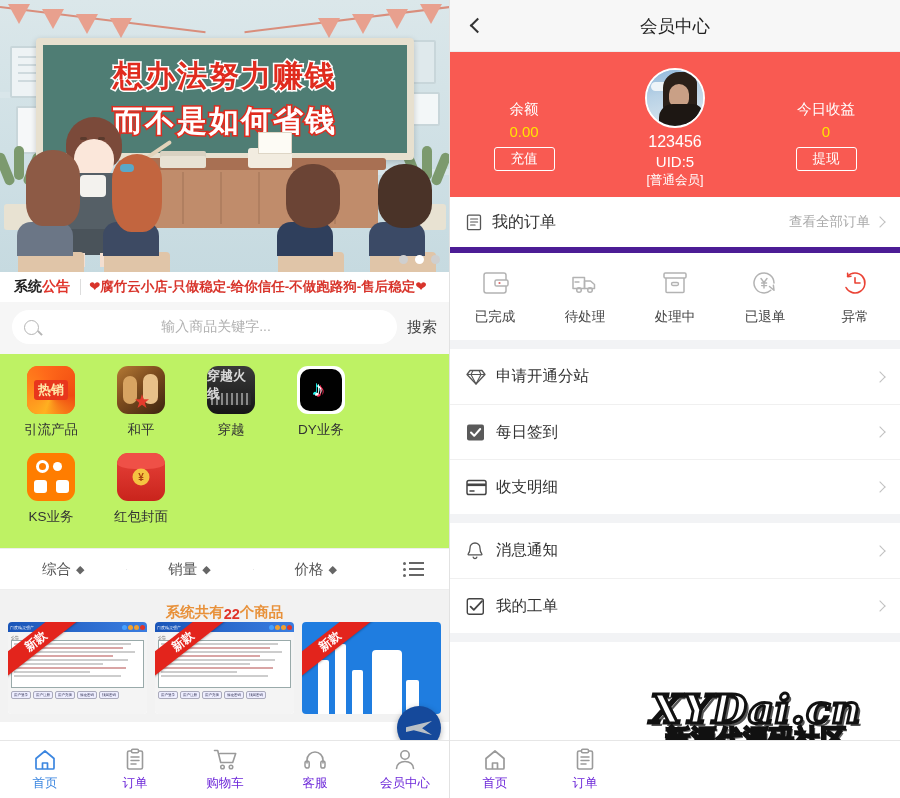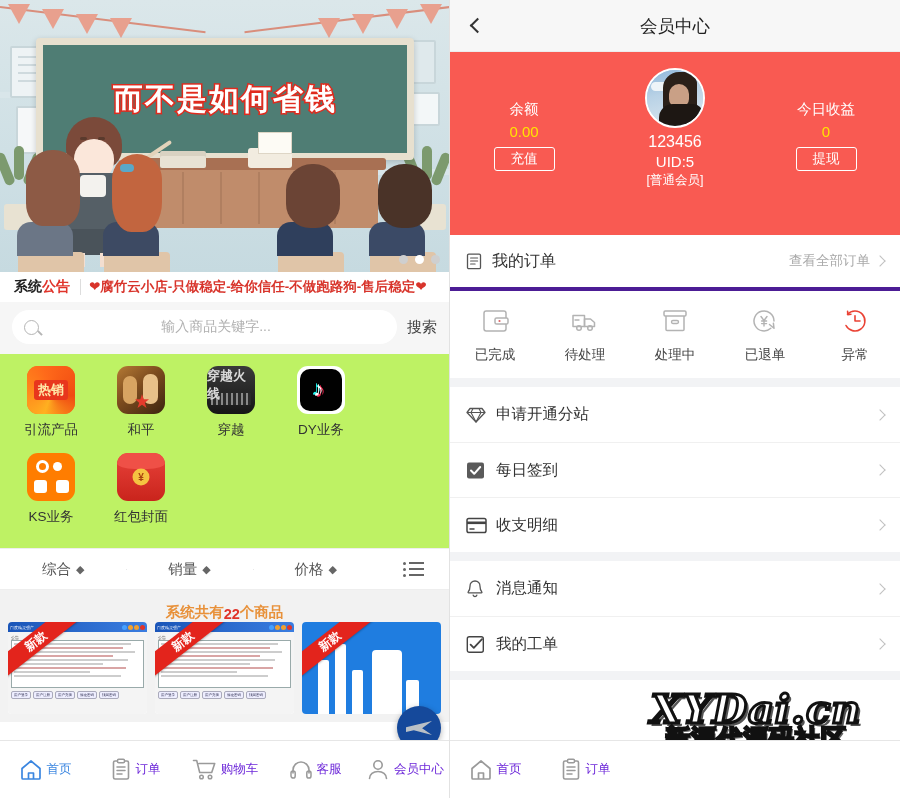--- a/index.html
+++ b/index.html
@@ -167,34 +167,34 @@
           color:#fff;font-size:12px;font-weight:bold;box-shadow:0 1px 2px rgba(0,0,0,.25);}
   .fab { position:absolute; right:8px; bottom:48px; width:44px; height:44px; border-radius:50%;
          background:#15499b; display:flex; align-items:center; justify-content:center;
          box-shadow:0 2px 6px rgba(0,0,0,.3); }
   .fab .plane { width:26px; height:14px; background:#b9c0c6;
      clip-path: polygon(0 45%, 100% 0, 62% 52%, 100% 100%, 30% 66%, 0 78%); }
 
   
   .tabbar { position:absolute; left:0; bottom:0; width:450px; height:58px; background:#fff;
             border-top:1px solid #e6e6e6; display:flex; }
-  .tab { flex:1; display:flex; flex-direction:row; align-items:center; justify-content:center; gap:4px; }
+  .tab { flex:1; display:flex; flex-direction:column; align-items:center; justify-content:center; gap:4px; }
   .tab-lb { font-size:12.5px; color:#6d28d9; }
   .tab.active .tab-lb { color:#3b86e0; }
   .tab svg { display:block; }
 
   
   .navbar { height:52px; background:#f7f7f7; display:flex; align-items:center;
             position:relative; border-bottom:1px solid #ececec; }
   .back { position:absolute; left:14px; width:26px; height:26px; display:flex; align-items:center; justify-content:center; }
   .back i { display:block; width:11px; height:11px; border-left:2.2px solid #333;
             border-bottom:2.2px solid #333; transform:rotate(45deg); }
   .nav-title { width:100%; text-align:center; font-size:17.5px; color:#222; }
 
-  .profile { background:#f95a52; height:183px; position:relative; display:flex;
+  .profile { background:#f95a52; height:145px; position:relative; display:flex;
              align-items:flex-start; justify-content:space-between; padding:48px 24px 0 24px; }
   .side-col { width:100px; display:flex; flex-direction:column; align-items:center; gap:4px; }
   .side-lb { font-size:14.5px; color:#fff; }
   .side-val { font-size:15px; color:#ffe400; }
   .side-btn { margin-top:3px; border:1.3px solid #fff; border-radius:3px; padding:2px 16px;
               font-size:13.5px; color:#fff; }
   .center-col { position:absolute; left:50%; top:16px; transform:translateX(-50%);
                 display:flex; flex-direction:column; align-items:center; gap:2px; }
   .avatar { width:60px; height:60px; border-radius:50%; border:2.5px solid #fff; overflow:hidden;
             position:relative; background:linear-gradient(#9dc0e0,#c9dcec); }
@@ -204,21 +204,21 @@
   .av-face{position:absolute;right:14px;top:14px;width:20px;height:24px;background:#c9a086;border-radius:10px 10px 9px 9px;}
   .av-body{position:absolute;right:0px;bottom:0;width:44px;height:22px;background:#1d1713;border-radius:14px 10px 0 0;}
   .uname { font-size:16px; color:#fff; margin-top:3px; }
   .uid { font-size:15px; color:#fff; }
   .ulevel { font-size:12.5px; color:#fff; }
 
   
   .gap { height:9px; background:#f2f3f5; }
   .card-sec { background:#fff; }
   .orders-head { height:56px; display:flex; align-items:center; padding:0 16px;
-                 border-bottom:4px solid #4c1d95; }
+                 border-bottom:6px solid #4c1d95; }
   .oh-left { display:flex; align-items:center; gap:9px; flex:1; }
   .oh-title { font-size:16px; color:#333; }
   .oh-right { display:flex; align-items:center; gap:6px; font-size:13.5px; color:#a9a9a9; }
   .chev { width:8px; height:8px; border-right:1.6px solid #c0c0c0; border-top:1.6px solid #c0c0c0;
           transform:rotate(45deg); display:block; }
   .orders-grid { display:flex; padding:16px 0 14px 0; }
   .ord { flex:1; display:flex; flex-direction:column; align-items:center; gap:11px; }
   .ord-lb { font-size:13.5px; color:#444; }
 
   
@@ -276,20 +276,21 @@
       </div>
       <div class="plant" style="right:-6px;">
         <div class="leaf" style="left:6px;top:6px;transform:rotate(-22deg)"></div>
         <div class="leaf" style="left:20px;top:0px;"></div>
         <div class="leaf" style="left:34px;top:6px;transform:rotate(22deg)"></div>
         <div class="pot"></div>
       </div>
 
       <div class="board">
         <div class="board-inner">
+          <div class="board-l1">想办法努力赚钱</div>
           <div class="board-l2">而不是如何省钱</div>
         </div>
       </div>
 
       <div class="teacher">
         <div class="t-hair"></div>
         <div class="t-face"></div>
         <div class="t-eye" style="left:28px;"></div>
         <div class="t-eye" style="left:46px;"></div>
         <div class="t-body"></div>

